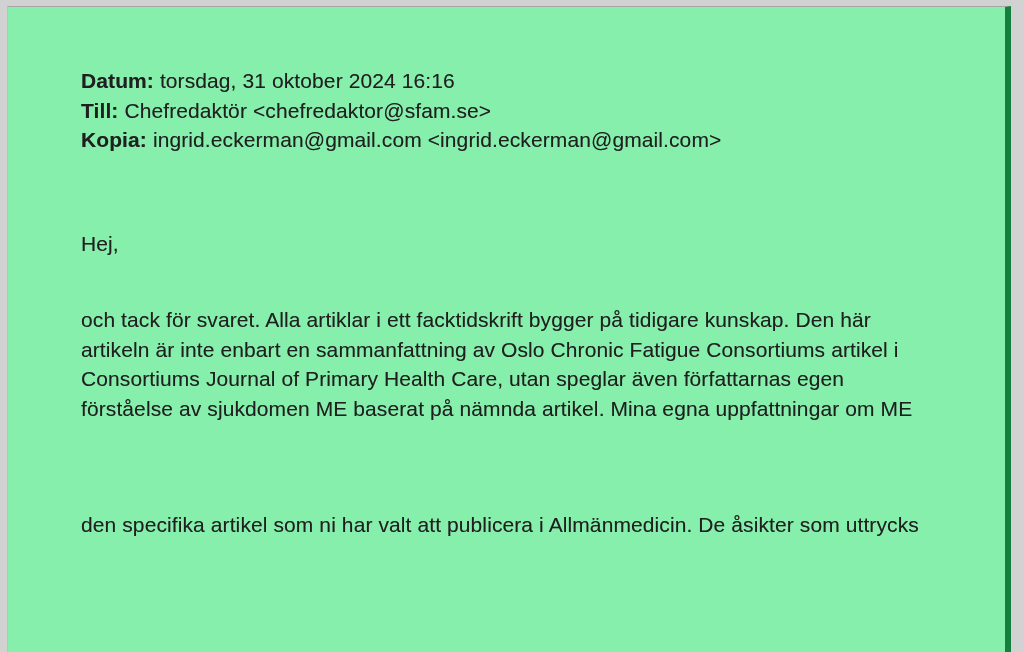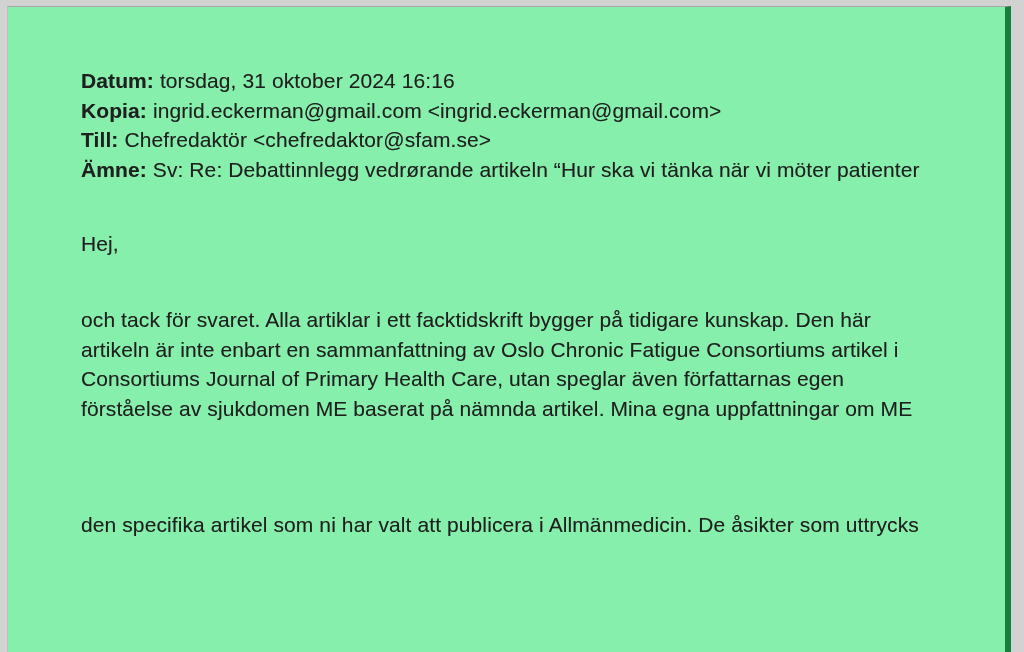--- a/index.html
+++ b/index.html
@@ -44,30 +44,26 @@
 <body>
 
 <div class="page">
 
   <div class="textblock headers">
     <div class="line">
       <span class="hlabel">Datum:</span>
       <span>torsdag, 31 oktober 2024 16:16</span>
     </div>
     <div class="line">
-      <span class="hlabel">Kopia:</span>
-      <span>ingrid.eckerman@gmail.com &lt;ingrid.eckerman@gmail.com&gt;</span>
-    </div>
-    <div class="line">
       <span class="hlabel">Till:</span>
       <span>Chefredaktör &lt;chefredaktor@sfam.se&gt;</span>
     </div>
     <div class="line">
-      <span class="hlabel">Ämne:</span>
-      <span>Sv: Re: Debattinnlegg vedrørande artikeln “Hur ska vi tänka när vi möter patienter</span>
+      <span class="hlabel">Kopia:</span>
+      <span>ingrid.eckerman@gmail.com &lt;ingrid.eckerman@gmail.com&gt;</span>
     </div>
   </div>
 
   <div class="textblock greeting">Hej,</div>
 
   <div class="textblock para1">
     <div class="line">och tack för svaret. Alla artiklar i ett facktidskrift bygger på tidigare kunskap. Den här</div>
     <div class="line">artikeln är inte enbart en sammanfattning av Oslo Chronic Fatigue Consortiums artikel i</div>
     <div class="line">Consortiums Journal of Primary Health Care, utan speglar även författarnas egen</div>
     <div class="line">förståelse av sjukdomen ME baserat på nämnda artikel. Mina egna uppfattningar om ME</div>

